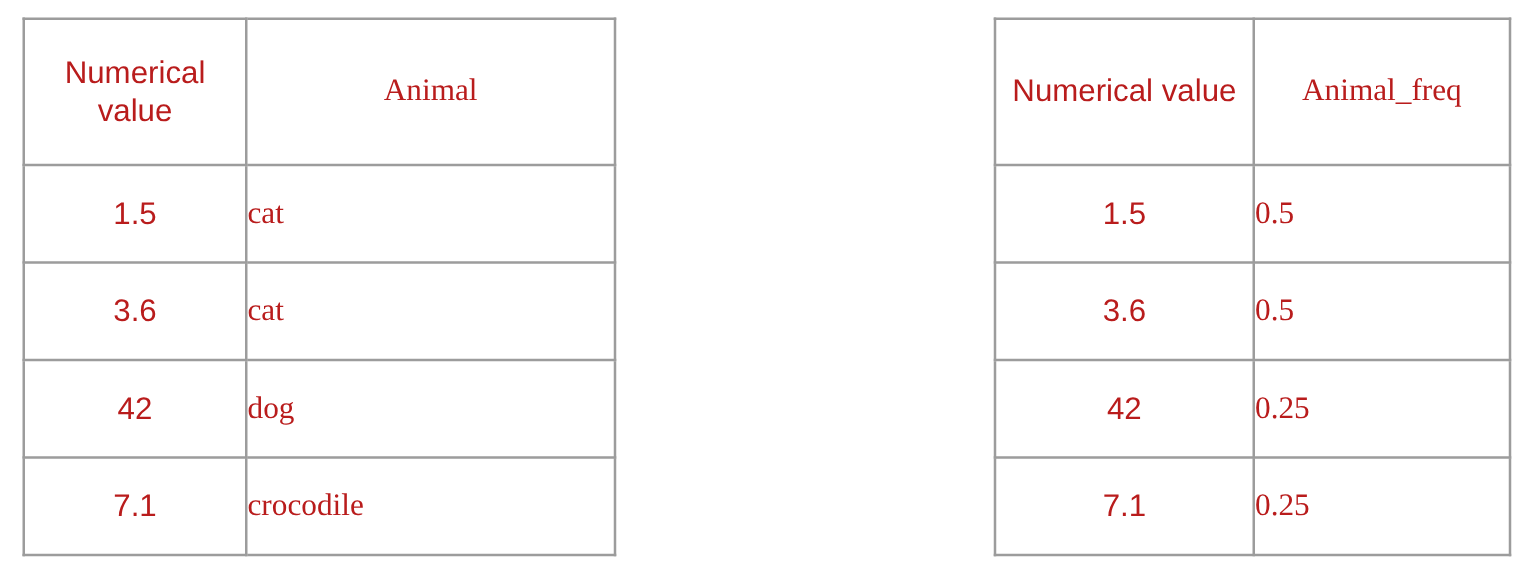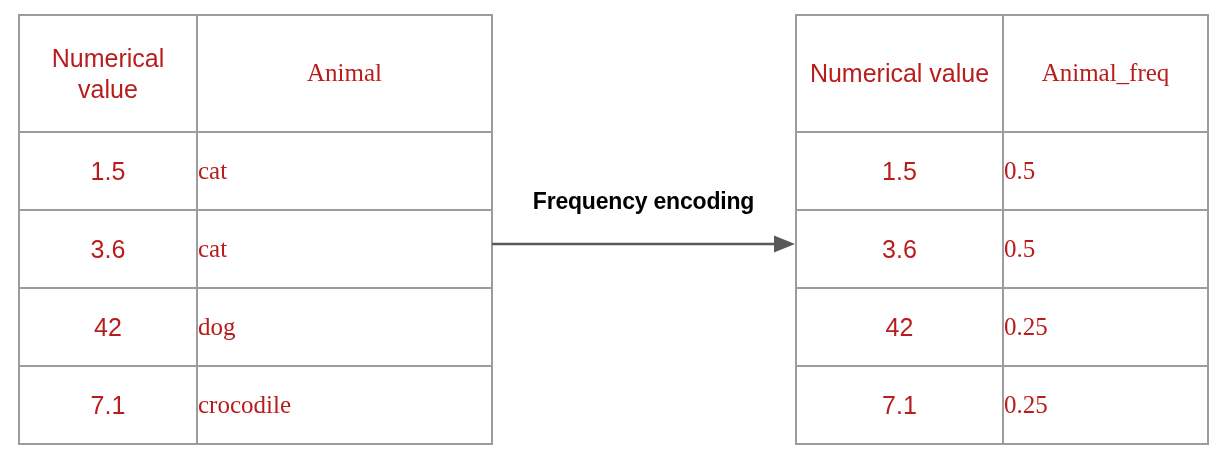--- a/index.html
+++ b/index.html
@@ -140,27 +140,20 @@
         <td class="col-num">42</td>
         <td class="col-cat">dog</td>
       </tr>
       <tr class="data-row">
         <td class="col-num">7.1</td>
         <td class="col-cat">crocodile</td>
       </tr>
     </tbody>
   </table>
 
-  <div class="transform-group">
-    <div class="transform-label">Frequency encoding</div>
-    <svg class="transform-arrow" viewBox="0 0 305 24">
-      <line x1="1" y1="12" x2="285" y2="12" stroke="#595959" stroke-width="2.4"></line>
-      <polygon points="283,3.5 304,12 283,20.5" fill="#595959"></polygon>
-    </svg>
-  </div>
 
   <table class="data-table" id="table-result">
     <colgroup>
       <col class="w-num">
       <col class="w-cat">
     </colgroup>
     <tbody>
       <tr class="header-row">
         <td class="col-num">Numerical value</td>
         <td class="col-cat">Animal_freq</td>

